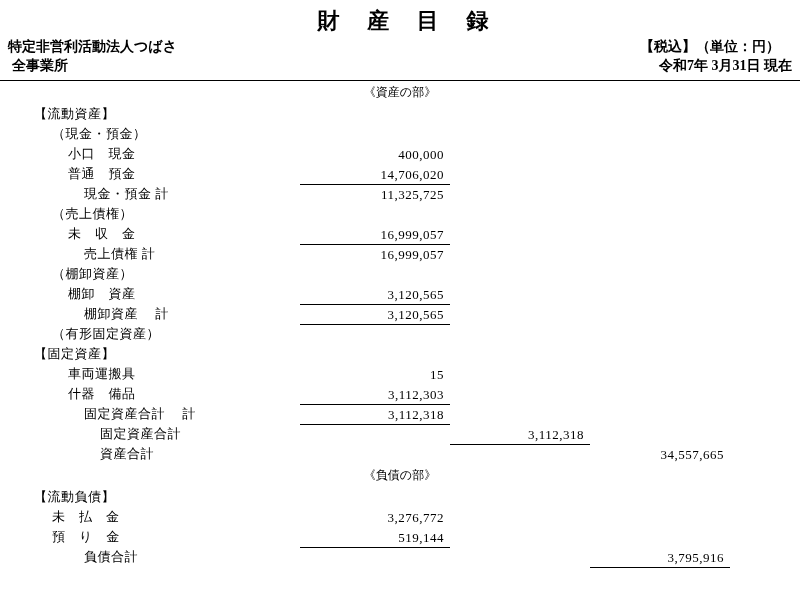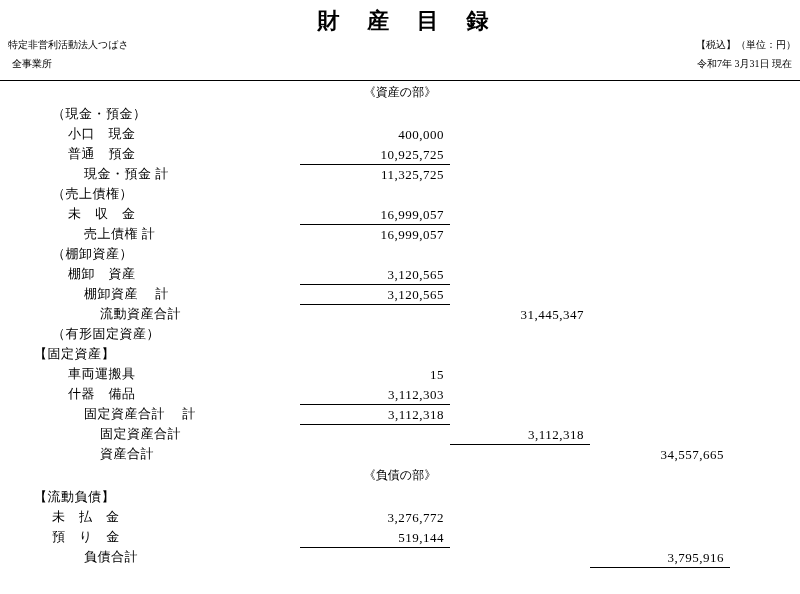--- a/index.html
+++ b/index.html
@@ -26,35 +26,36 @@
     text-align: center;
     font-size: 22px;
     font-weight: bold;
     letter-spacing: 10px;
     margin: 6px 0 2px 16px;
     font-family: "DejaVu Serif", "Liberation Serif", serif;
   }
   .hdr {
     position: relative;
     height: 42px;
-    font-size: 10px;
+    font-size: 14px;
+    font-weight: bold;
   }
   .hdr-left1 {
     position: absolute;
     left: 8px;
     top: 0px;
   }
   .hdr-left2 {
     position: absolute;
     left: 12px;
     top: 19px;
   }
   .hdr-right1 {
     position: absolute;
-    right: 4px;
+    right: 20px;
     top: 0px;
   }
   .hdr-right2 {
     position: absolute;
     right: 8px;
     top: 19px;
   }
   .rule {
     border: none;
     border-top: 1px solid #000;
@@ -118,36 +119,43 @@
   <table class="fin">
     <colgroup>
       <col class="c-label">
         <col class="c-a">
         <col class="c-b">
         <col class="c-c">
         <col class="c-pad">
     </colgroup>
     <tbody id="assets-body">
         <tr>
+          <td class="lbl ind0">【流動資産】</td>
+          <td class="num"></td>
+          <td class="num"></td>
+          <td class="num"></td>
+          <td></td>
+        </tr>
+        <tr>
           <td class="lbl ind1">（現金・預金）</td>
           <td class="num"></td>
           <td class="num"></td>
           <td class="num"></td>
           <td></td>
         </tr>
         <tr>
           <td class="lbl ind2">小口　現金</td>
           <td class="num">400,000</td>
           <td class="num"></td>
           <td class="num"></td>
           <td></td>
         </tr>
         <tr>
           <td class="lbl ind2">普通　預金</td>
-          <td class="num ul-bot">10,925,725</td>
+          <td class="num ul-bot">14,706,020</td>
           <td class="num"></td>
           <td class="num"></td>
           <td></td>
         </tr>
         <tr>
           <td class="lbl ind3">現金・預金  計</td>
           <td class="num">11,325,725</td>
           <td class="num"></td>
           <td class="num"></td>
           <td></td>
@@ -184,27 +192,20 @@
           <td class="lbl ind2">棚卸　資産</td>
           <td class="num ul-bot">3,120,565</td>
           <td class="num"></td>
           <td class="num"></td>
           <td></td>
         </tr>
         <tr>
           <td class="lbl ind3">棚卸資産　 計</td>
           <td class="num ul-bot">3,120,565</td>
           <td class="num"></td>
-          <td class="num"></td>
-          <td></td>
-        </tr>
-        <tr>
-          <td class="lbl ind4">流動資産合計</td>
-          <td class="num"></td>
-          <td class="num">31,445,347</td>
           <td class="num"></td>
           <td></td>
         </tr>
         <tr>
           <td class="lbl ind1">（有形固定資産）</td>
           <td class="num"></td>
           <td class="num"></td>
           <td class="num"></td>
           <td></td>
         </tr>

